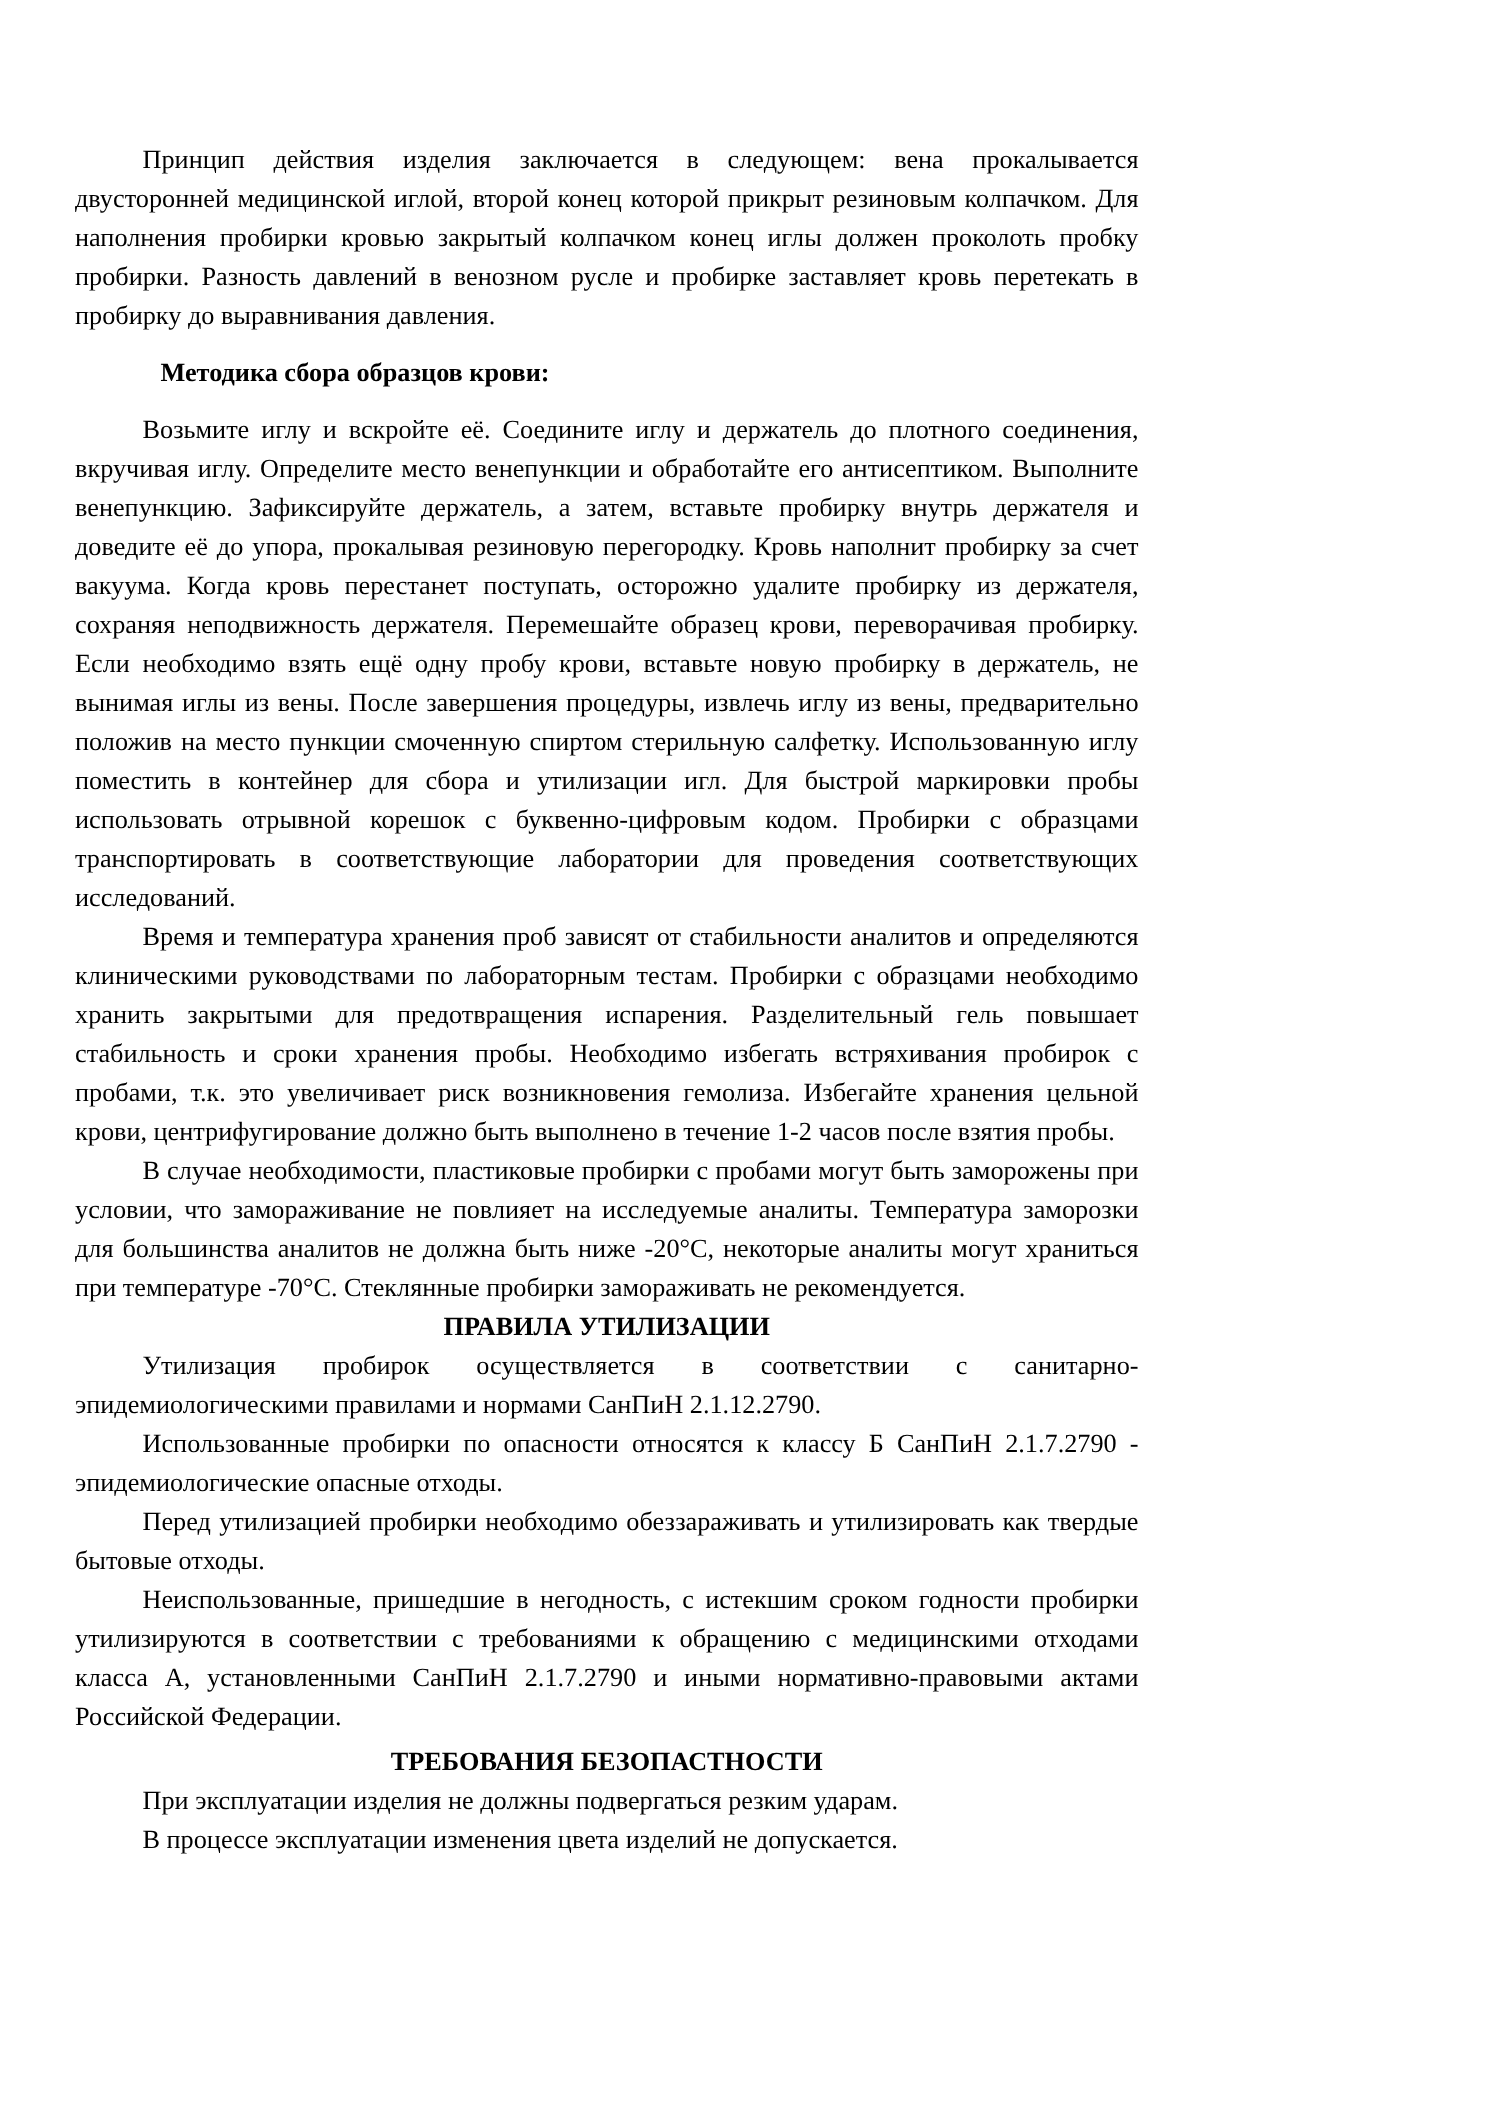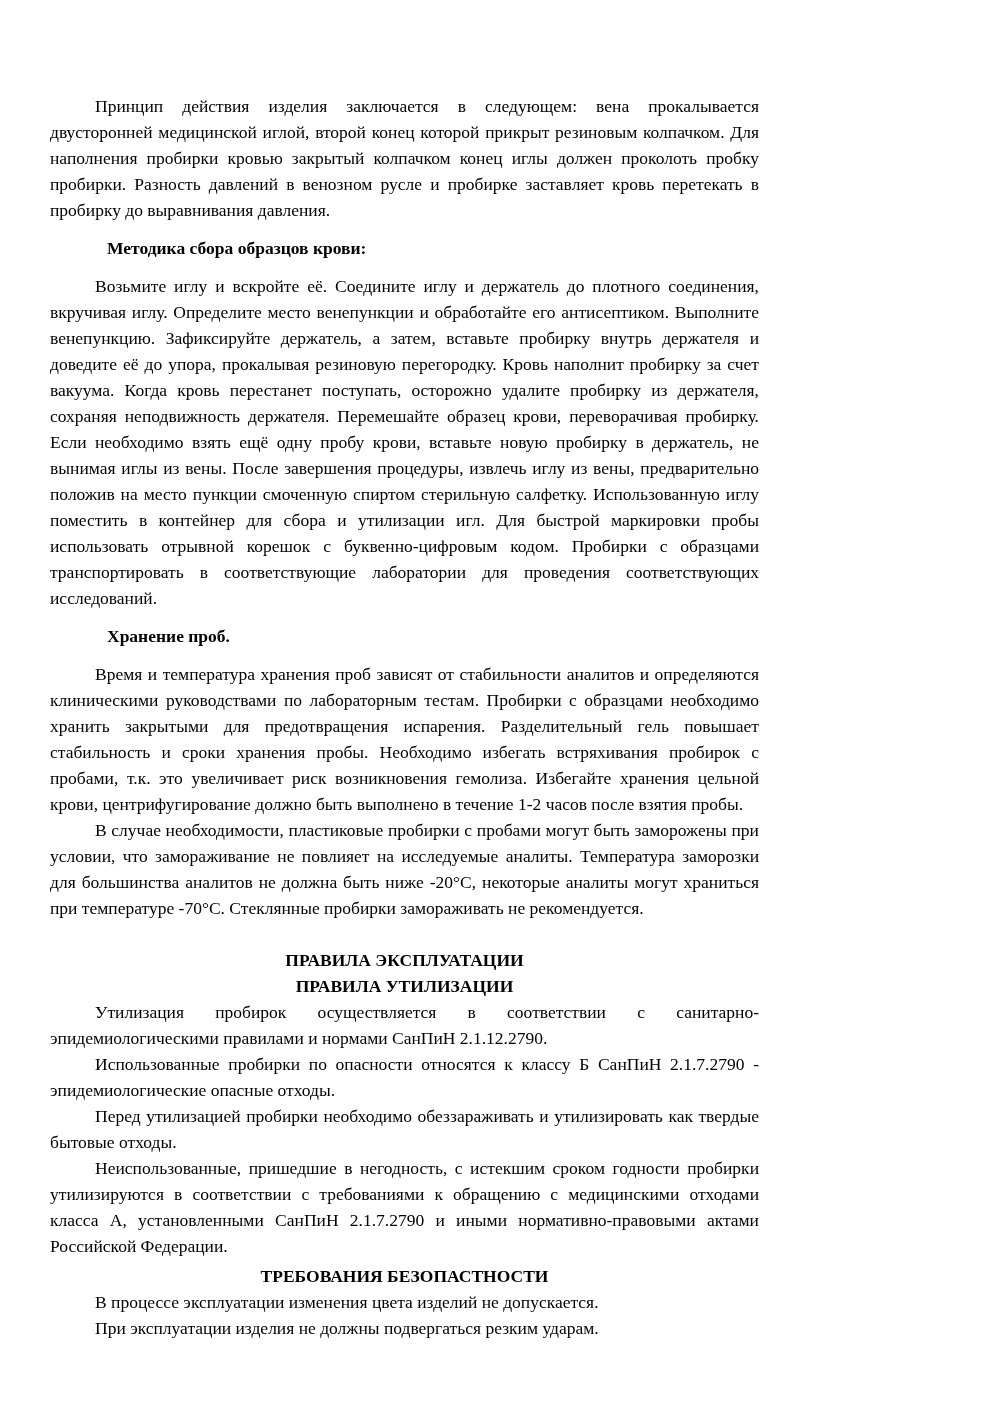--- a/index.html
+++ b/index.html
@@ -47,39 +47,37 @@
 <body>
 
 <div class="page">
 
   <p class="para">Принцип действия изделия заключается в следующем: вена прокалывается двусторонней медицинской иглой, второй конец которой прикрыт резиновым колпачком. Для наполнения пробирки кровью закрытый колпачком конец иглы должен проколоть пробку пробирки. Разность давлений в венозном русле и пробирке заставляет кровь перетекать в пробирку до выравнивания давления.</p>
 
   <p class="heading-inline">Методика сбора образцов крови:</p>
 
   <p class="para">Возьмите иглу и вскройте её. Соедините иглу и держатель до плотного соединения, вкручивая иглу. Определите место венепункции и обработайте его антисептиком. Выполните венепункцию. Зафиксируйте держатель, а затем, вставьте пробирку внутрь держателя и доведите её до упора, прокалывая резиновую перегородку. Кровь наполнит пробирку за счет вакуума. Когда кровь перестанет поступать, осторожно удалите пробирку из держателя, сохраняя неподвижность держателя. Перемешайте образец крови, переворачивая пробирку. Если необходимо взять ещё одну пробу крови, вставьте новую пробирку в держатель, не вынимая иглы из вены. После завершения процедуры, извлечь иглу из вены, предварительно положив на место пункции смоченную спиртом стерильную салфетку. Использованную иглу поместить в контейнер для сбора и утилизации игл. Для быстрой маркировки пробы использовать отрывной корешок с буквенно-цифровым кодом. Пробирки с образцами транспортировать в соответствующие лаборатории для проведения соответствующих исследований.</p>
 
-  <p class="heading-inline">Хранение проб.</p>
 
   <p class="para">Время и температура хранения проб зависят от стабильности аналитов и определяются клиническими руководствами по лабораторным тестам. Пробирки с образцами необходимо хранить закрытыми для предотвращения испарения. Разделительный гель повышает стабильность и сроки хранения пробы. Необходимо избегать встряхивания пробирок с пробами, т.к. это увеличивает риск возникновения гемолиза. Избегайте хранения цельной крови, центрифугирование должно быть выполнено в течение 1-2 часов после взятия пробы.</p>
 
   <p class="para">В случае необходимости, пластиковые пробирки с пробами могут быть заморожены при условии, что замораживание не повлияет на исследуемые аналиты. Температура заморозки для большинства аналитов не должна быть ниже -20°С, некоторые аналиты могут храниться при температуре -70°С. Стеклянные пробирки замораживать не рекомендуется.</p>
 
-  <h2 class="heading-center gap-before" style="font-size: inherit;">ПРАВИЛА ЭКСПЛУАТАЦИИ</h2>
 
 
 
   <h2 class="heading-center" style="font-size: inherit; text-align: center;">ПРАВИЛА УТИЛИЗАЦИИ</h2>
 
   <p class="para">Утилизация пробирок осуществляется в соответствии с санитарно-эпидемиологическими правилами и нормами СанПиН 2.1.12.2790.</p>
 
   <p class="para">Использованные пробирки по опасности относятся к классу Б СанПиН 2.1.7.2790 - эпидемиологические опасные отходы.</p>
 
   <p class="para">Перед утилизацией пробирки необходимо обеззараживать и утилизировать как твердые бытовые отходы.</p>
 
   <p class="para">Неиспользованные, пришедшие в негодность, с истекшим сроком годности пробирки утилизируются в соответствии с требованиями к обращению с медицинскими отходами класса А, установленными СанПиН 2.1.7.2790 и иными нормативно-правовыми актами Российской Федерации.</p>
 
   <h2 class="heading-center gap-before-small" style="font-size: inherit;">ТРЕБОВАНИЯ БЕЗОПАСТНОСТИ</h2>
 
+  <p class="para">При эксплуатации изделия не должны подвергаться резким ударам.</p>
+
   <p class="para">В процессе эксплуатации изменения цвета изделий не допускается.</p>
-
-  <p class="para">При эксплуатации изделия не должны подвергаться резким ударам.</p>
 
 </div>
 
 </body></html>

